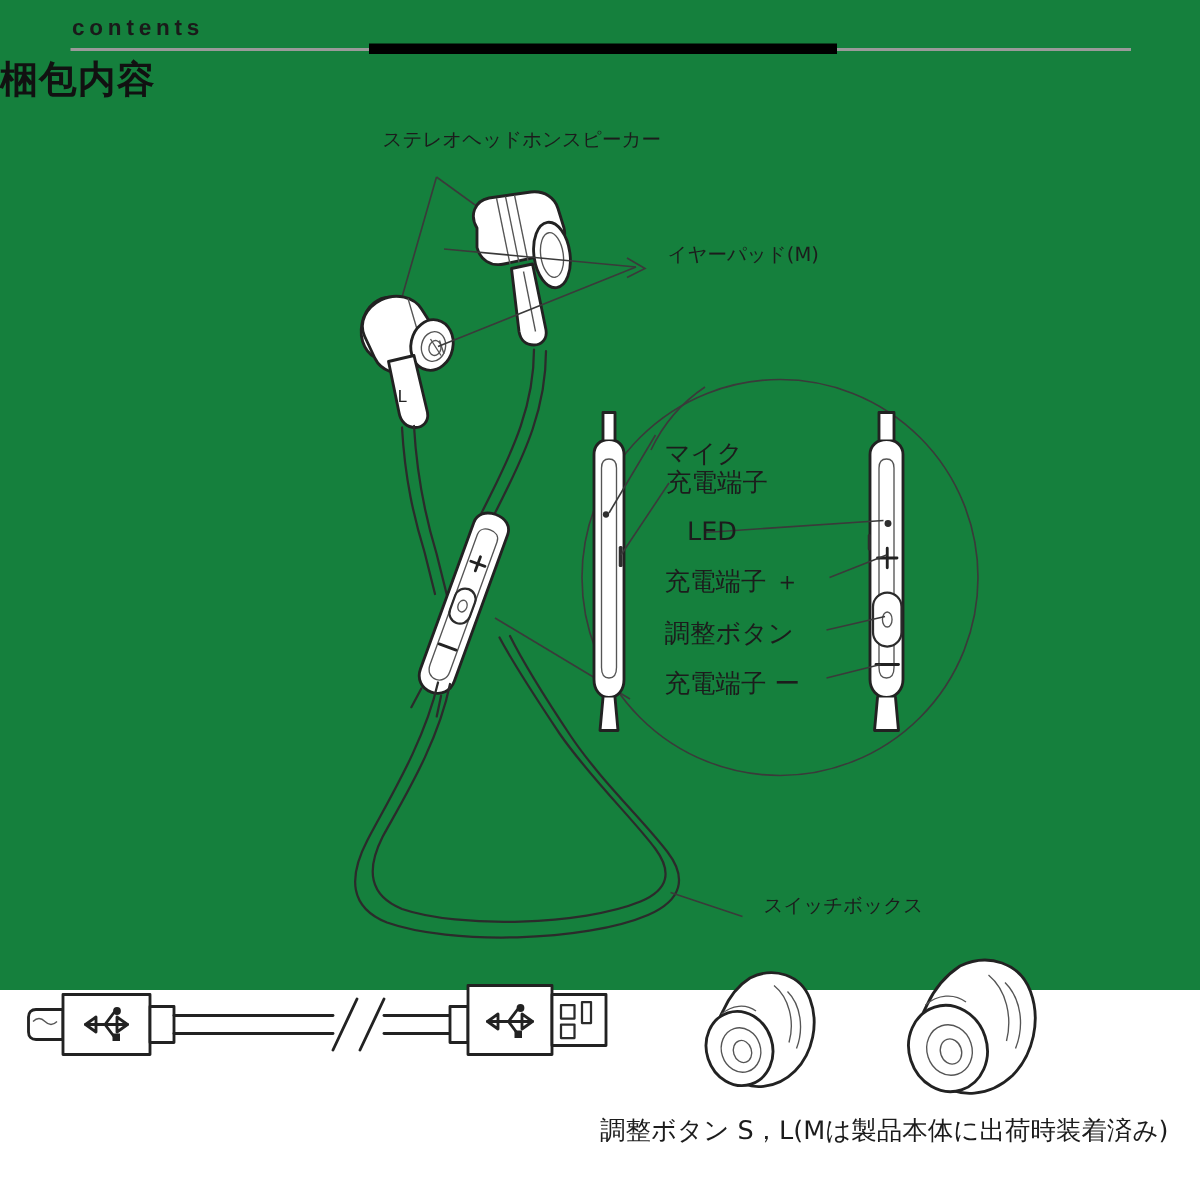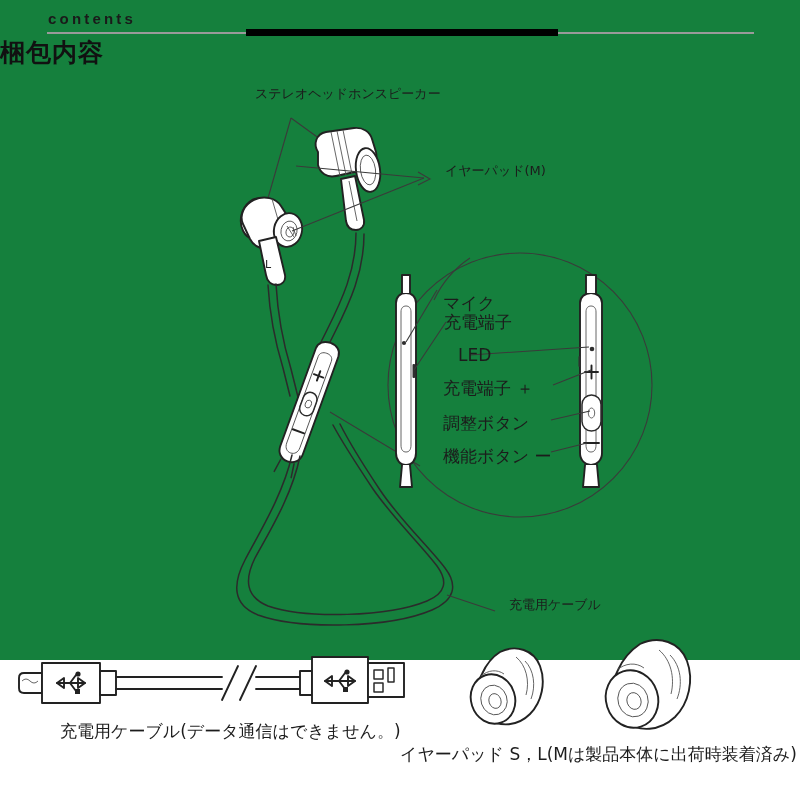--- a/index.html
+++ b/index.html
@@ -312,31 +312,30 @@
       <path class="ln-fn" d="M617,670 c8,-7 19,-8 27,-2"></path>
     </g>
 
   </svg>
 
   <div class="lbl lbl-lg" style="left:243px; top:87px;">ステレオヘッドホンスピーカー</div>
 
   <div class="lbl lbl-lg" style="left:433px; top:164px;">イヤーパッド(M)</div>
 
 
-  <div class="lbl lbl-lg" style="left:497px; top:598px;">充電用ケーブル</div>
+  <div class="lbl lbl-lg" style="left:497px; top:598px;">スイッチボックス</div>
 
   <div class="lbl lbl-md" style="left:443px; top:294px;">マイク</div>
 
   <div class="lbl lbl-md" style="left:444px; top:313px;">充電端子</div>
 
   <div class="lbl lbl-md" style="left:458px; top:346px;">LED</div>
 
   <div class="lbl lbl-md" style="left:443px; top:379px;">充電端子 ＋</div>
 
   <div class="lbl lbl-md" style="left:443px; top:414px;">調整ボタン</div>
 
-  <div class="lbl lbl-md" style="left:443px; top:447px;">機能ボタン ー</div>
-
-  <div class="lbl lbl-md" style="left:60px; top:722px;">充電用ケーブル(データ通信はできません。)</div>
-
-  <div class="lbl lbl-md" style="left:400px; top:745px;">イヤーパッド S，L(Mは製品本体に出荷時装着済み)</div>
+  <div class="lbl lbl-md" style="left:443px; top:447px;">充電端子 ー</div>
+
+
+  <div class="lbl lbl-md" style="left:400px; top:745px;">調整ボタン S，L(Mは製品本体に出荷時装着済み)</div>
 
 </div>
 
 </body></html>

